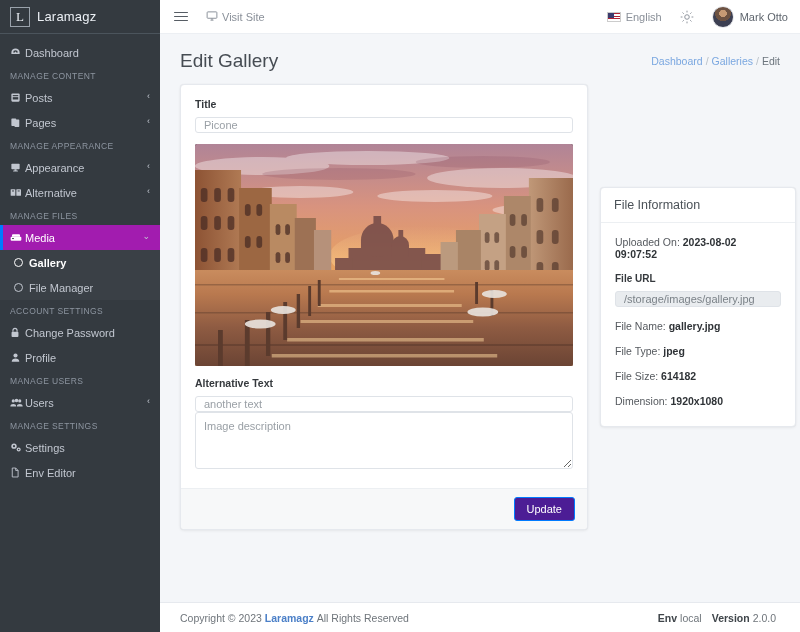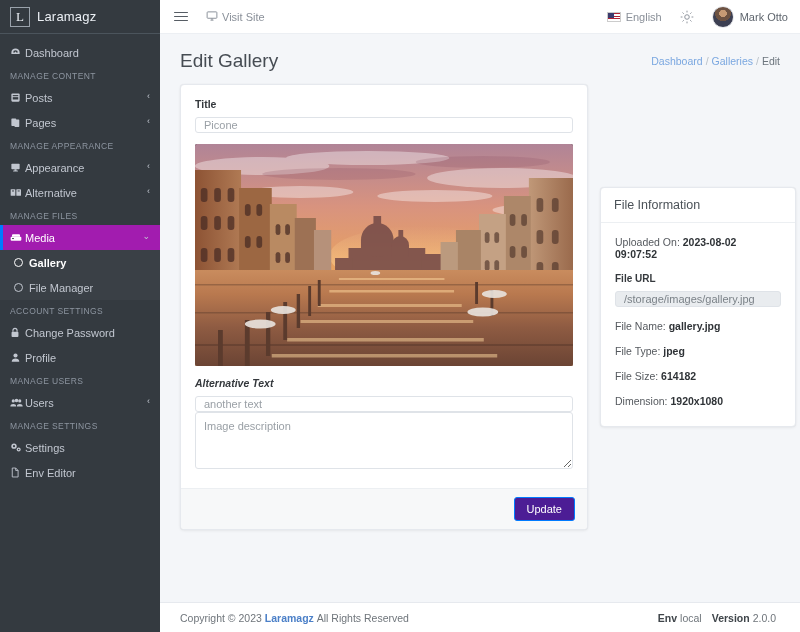--- a/index.html
+++ b/index.html
@@ -163,21 +163,21 @@
     border: 1px solid #dfe3e8; border-radius: 3px;
     font-size: 11px; color: #6e757c; padding: 0 8px;
     font-family: "Liberation Sans", sans-serif;
     background: #ffffff;
   }
   .form-control::placeholder { color: #9aa0a6; }
   textarea.form-control {
     height: 57px; padding: 6px 8px; resize: vertical; line-height: 1.35;
   }
   .form-control[readonly] { background: #e9ecef; color: #7b8288; }
-  .mt { margin-top: 11px; font-style: italic; }
+  .mt { margin-top: 11px; }
 
   .photo {
     width: 100%; height: 222px; margin: 11px 0 0 0;
     border-radius: 2px; overflow: hidden; position: relative;
     background: #2b1f22;
   }
   .btn-primary {
     background: #4c1d95; border: 1px solid #007bff; color: #ffffff;
     font-size: 11px; padding: 5px 12px; border-radius: 3px; cursor: pointer;
     font-family: "Liberation Sans", sans-serif;

